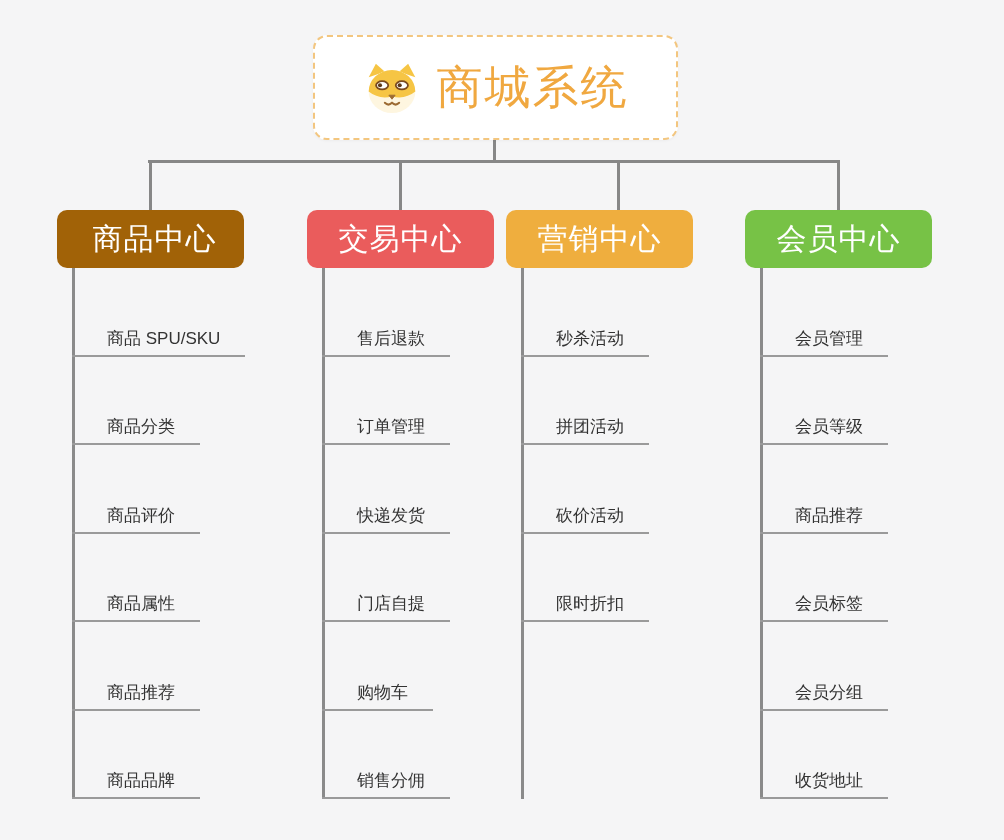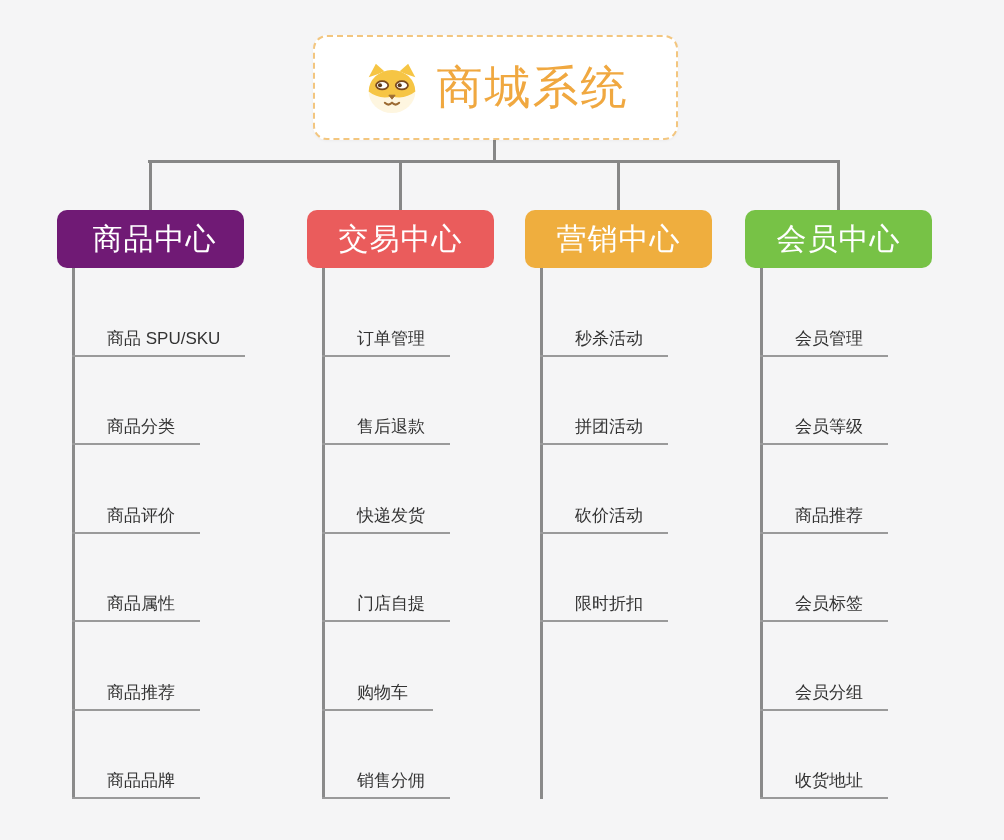--- a/index.html
+++ b/index.html
@@ -37,21 +37,21 @@
     color: #f0a840;
     letter-spacing: 2px;
     white-space: nowrap;
   }
   .root-icon { width: 58px; height: 52px; flex: 0 0 auto; }
 
   
   .branch { position: absolute; top: 210px; }
   .branch-1 { left: 57px; }
   .branch-2 { left: 307px; }
-  .branch-3 { left: 525px; }
+  .branch-3 { left: 506px; }
   .branch-4 { left: 745px; }
 
   .branch-header {
     width: 187px; height: 58px;
     border-radius: 10px;
     color: #ffffff;
     font-size: 30px;
     letter-spacing: 1px;
     display: flex; align-items: center; justify-content: center;
     white-space: nowrap;
@@ -101,42 +101,42 @@
     <ellipse cx="43" cy="26" rx="6.8" ry="4.6" fill="#ffffff" stroke="#7a4a20" stroke-width="2"></ellipse>
     <circle cx="18.6" cy="26" r="2.3" fill="#5e3a18"></circle>
     <circle cx="40.6" cy="26" r="2.3" fill="#5e3a18"></circle>
     <path d="M28.5 37 L35.5 37 L32 41.5 Z" fill="#9c6b33" stroke="#9c6b33" stroke-linejoin="round"></path>
     <path d="M24 45.5 Q28 49.5 32 45.5 Q36 49.5 40 45.5" stroke="#9c6b33" stroke-width="2.2" fill="none" stroke-linecap="round"></path>
   </svg>
   <span class="root-title">商城系统</span>
 </div>
 
 <div class="branch branch-1">
-  <div class="branch-header" style="background-color: #701a75; padding-left: 8px;">
+  <div class="branch-header" style="background-color: #a16207; padding-left: 8px;">
     <span>商品中心</span>
   </div>
   <div class="branch-line"></div>
   <ul class="topic-list">
     <li class="topic-item">商品 SPU/SKU</li>
     <li class="topic-item">商品分类</li>
     <li class="topic-item">商品评价</li>
     <li class="topic-item">商品属性</li>
     <li class="topic-item">商品推荐</li>
     <li class="topic-item">商品品牌</li>
   </ul>
 </div>
 
 <div class="branch branch-2">
   <div class="branch-header" style="background-color: rgb(234, 92, 92);">
     <span>交易中心</span>
   </div>
   <div class="branch-line"></div>
   <ul class="topic-list">
+    <li class="topic-item">售后退款</li>
     <li class="topic-item">订单管理</li>
-    <li class="topic-item">售后退款</li>
     <li class="topic-item">快递发货</li>
     <li class="topic-item">门店自提</li>
     <li class="topic-item">购物车</li>
     <li class="topic-item">销售分佣</li>
   </ul>
 </div>
 
 <div class="branch branch-3">
   <div class="branch-header" style="background-color: rgb(239, 174, 62);">
     <span>营销中心</span>

